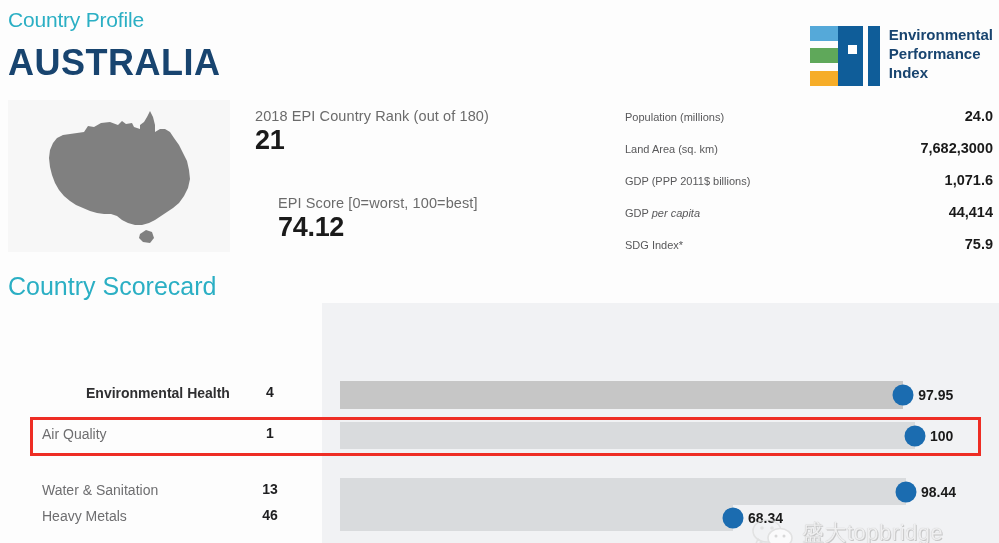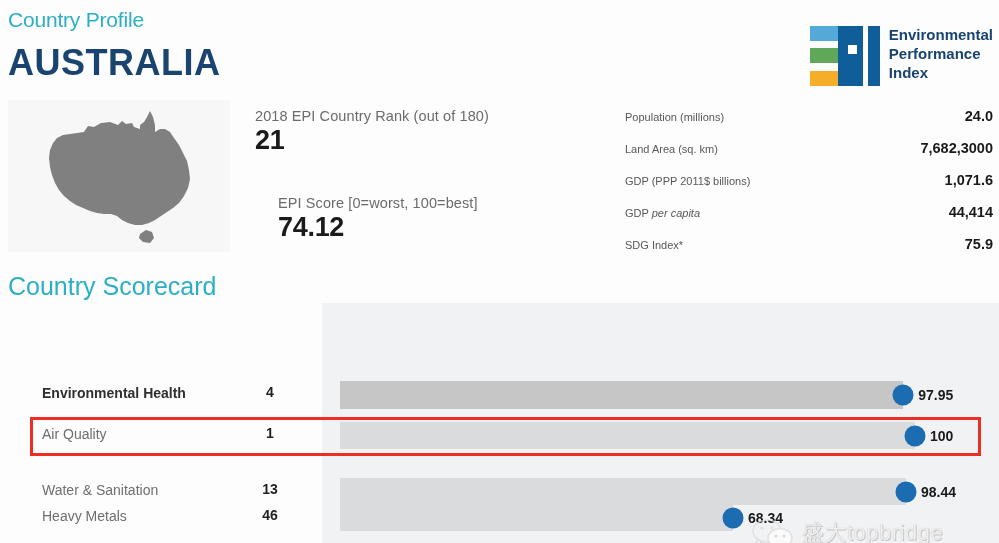--- a/index.html
+++ b/index.html
@@ -91,21 +91,21 @@
   }
   .sc-head .h-cat  { position: absolute; left: 0;   top: 0; font-size: 15px; font-weight: bold; color: #3b3b3d; white-space: nowrap; }
   .sc-head .h-rank { position: absolute; right: 22px; top: 0; font-size: 15px; font-weight: bold; color: #3b3b3d; white-space: nowrap; }
 
   
   .row { position: absolute; left: 0; width: 999px; height: 41px; }
   .row .r-label {
     position: absolute; left: 42px; top: 11px;
     font-size: 14px; color: #6e6e70; white-space: nowrap;
   }
-  .row.parent .r-label { color: #2f2f31; font-weight: bold; }
+  .row.parent .r-label { color: #2f2f31; font-weight: bold; margin-left: 44px; }
   .row .r-rank {
     position: absolute; left: 245px; width: 50px; top: 10px;
     text-align: center;
     font-size: 14px; font-weight: bold; color: #1f1f21;
   }
   .bar-track {
     position: absolute; left: 340px; top: 7px;
     height: 27px; background: #d9dbdd;
   }
   .row.parent .bar-track { background: #c6c6c6; height: 28px; }

